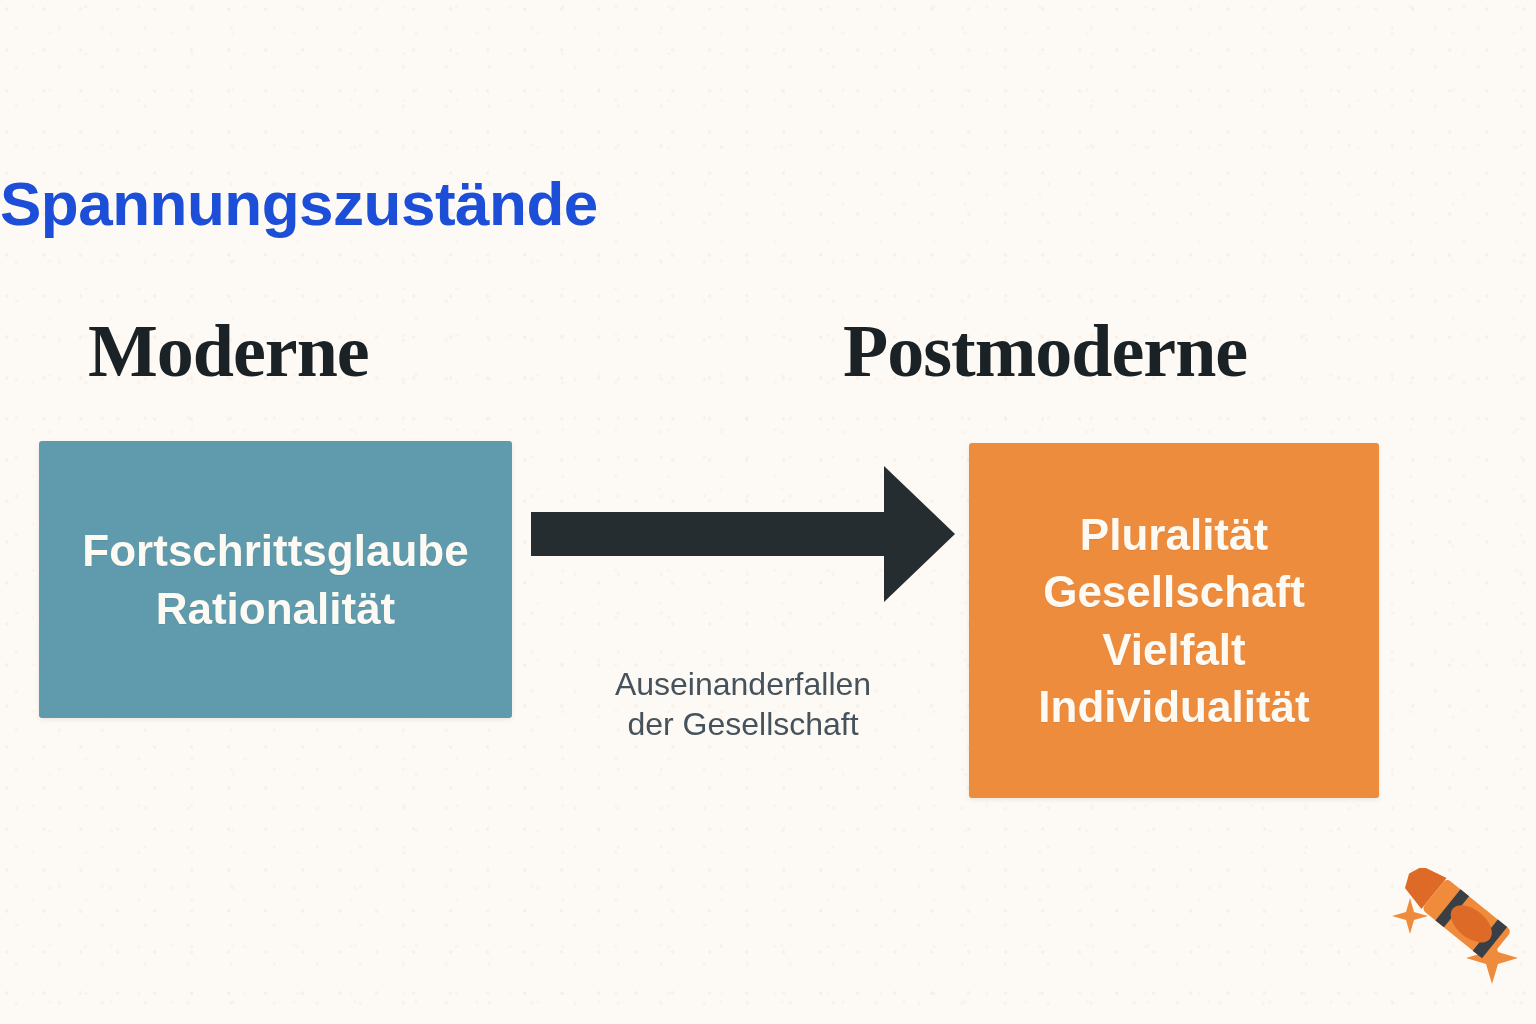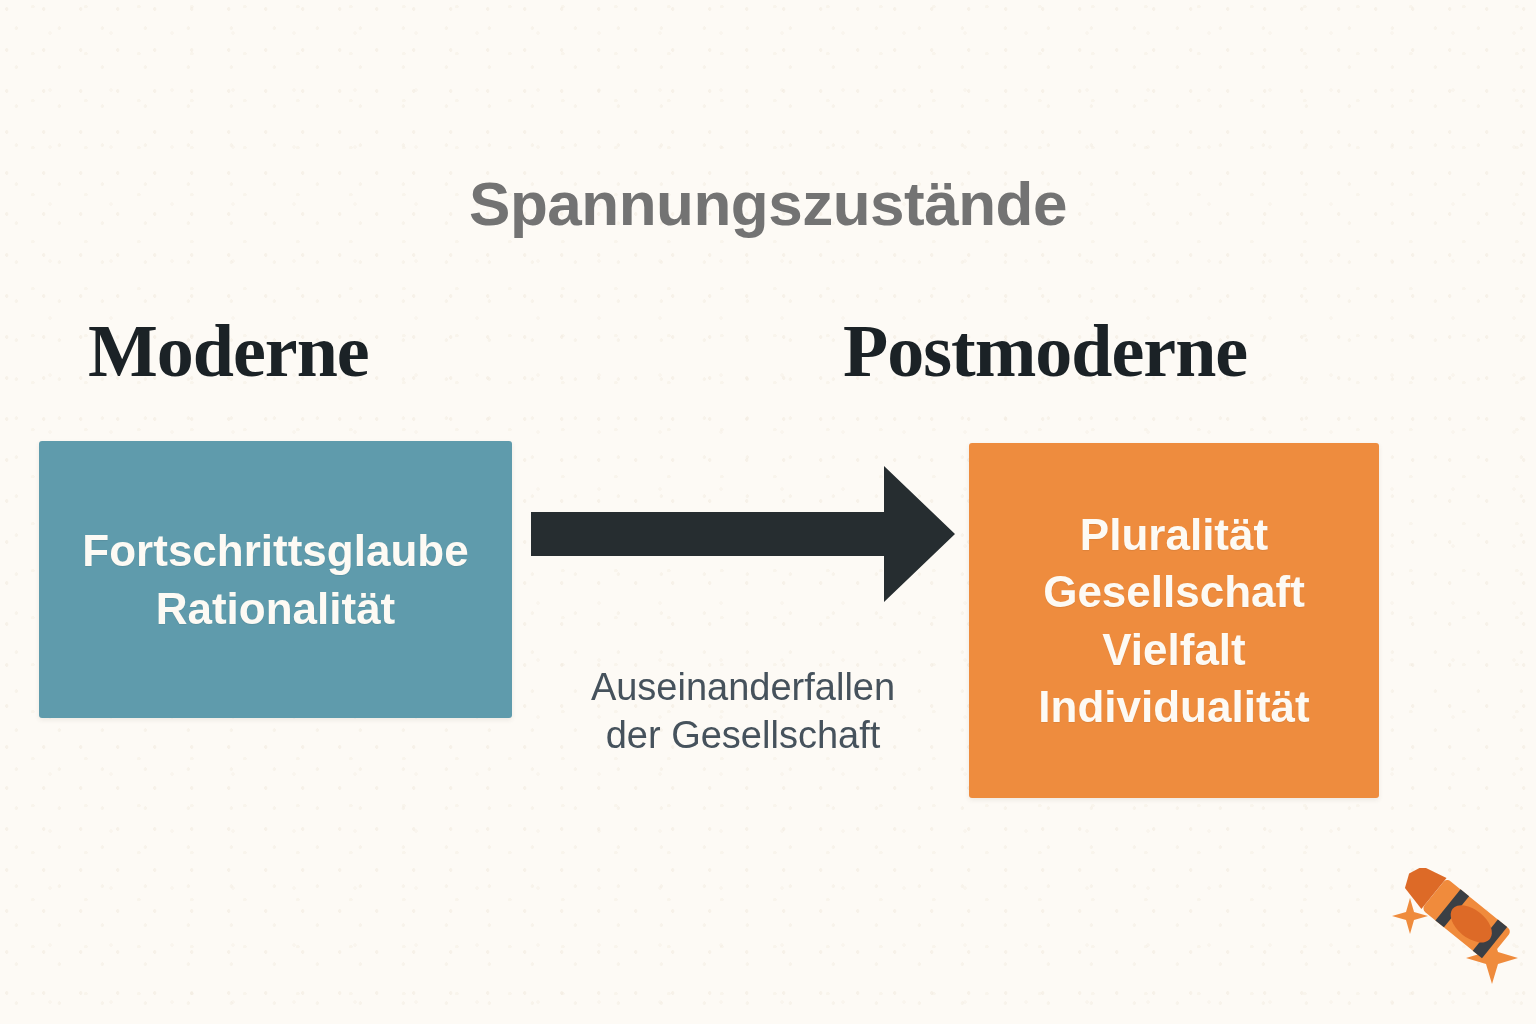--- a/index.html
+++ b/index.html
@@ -30,25 +30,25 @@
       radial-gradient(circle at 82% 58%, rgba(244,238,228,.5) 0 1.5px, transparent 2px);
     background-size: 37px 41px, 53px 47px, 43px 39px, 61px 57px;
     opacity: .9;
   }
 
   .diagram-title {
     position: absolute;
     left: 0;
     top: 168px;
     width: 1536px;
-    text-align: center;
+    text-align: left;
     font-size: 62px;
     font-weight: 700;
     letter-spacing: -0.5px;
-    color: #737373;
+    color: #1d4ed8;
     white-space: nowrap;
   }
 
   .col-heading {
     position: absolute;
     font-size: 74px;
     font-weight: 700;
     letter-spacing: -1px;
     color: #1b2226;
     white-space: nowrap;
@@ -99,21 +99,21 @@
     width: 436px;
     height: 152px;
   }
 
   #transition-caption {
     position: absolute;
     left: 524px;
     top: 664px;
     width: 438px;
     text-align: center;
-    font-size: 38px;
+    font-size: 32px;
     font-weight: 400;
     color: #46525c;
     line-height: 1.25;
   }
   #transition-caption .cap-line { display: block; white-space: nowrap; }
 
   #crayon-mark {
     position: absolute;
     left: 1380px;
     top: 868px;

